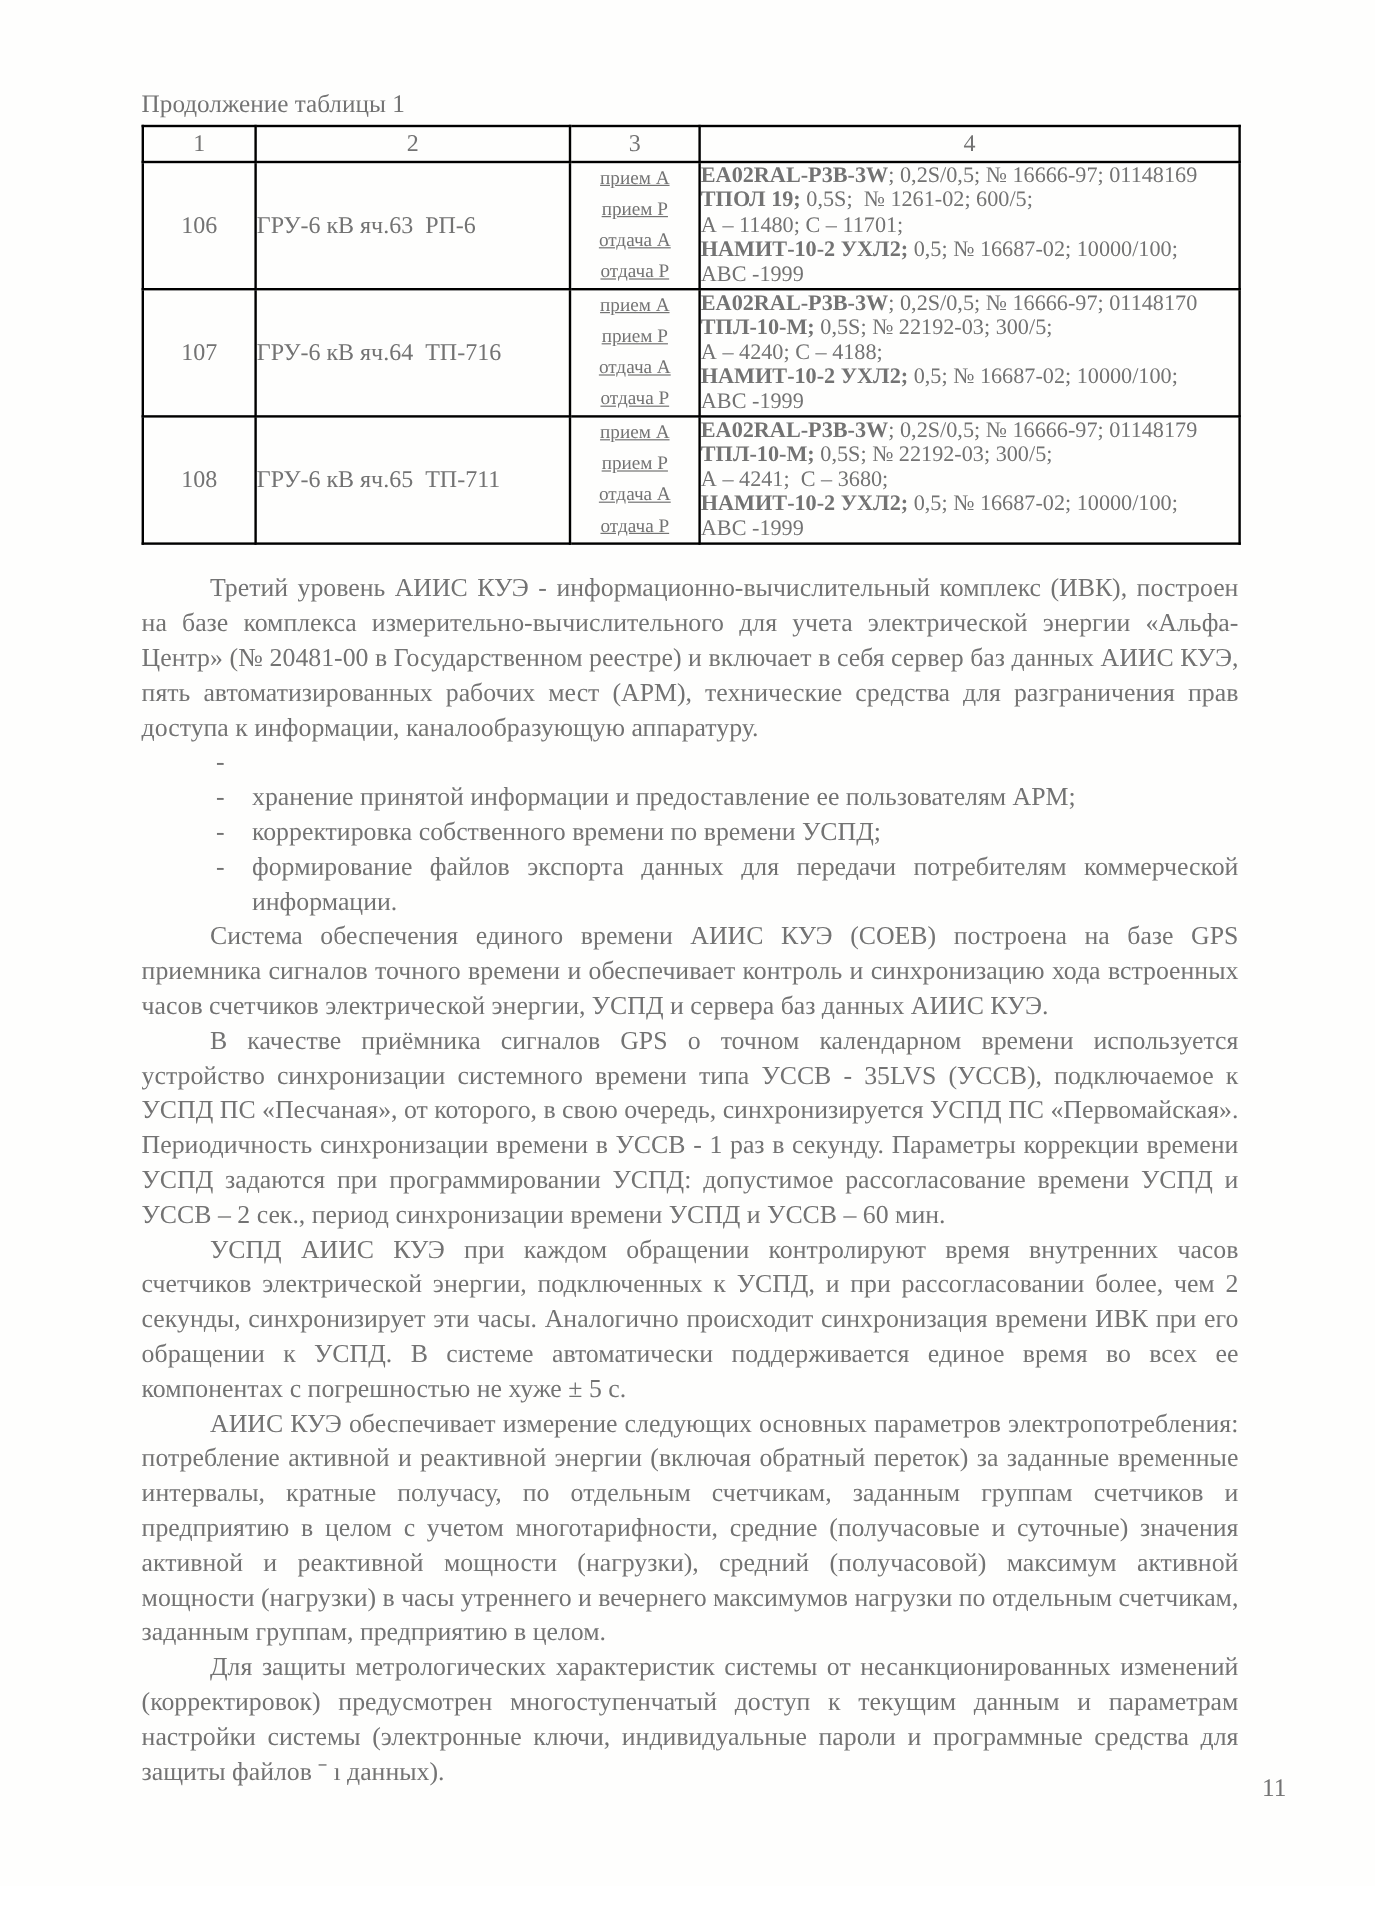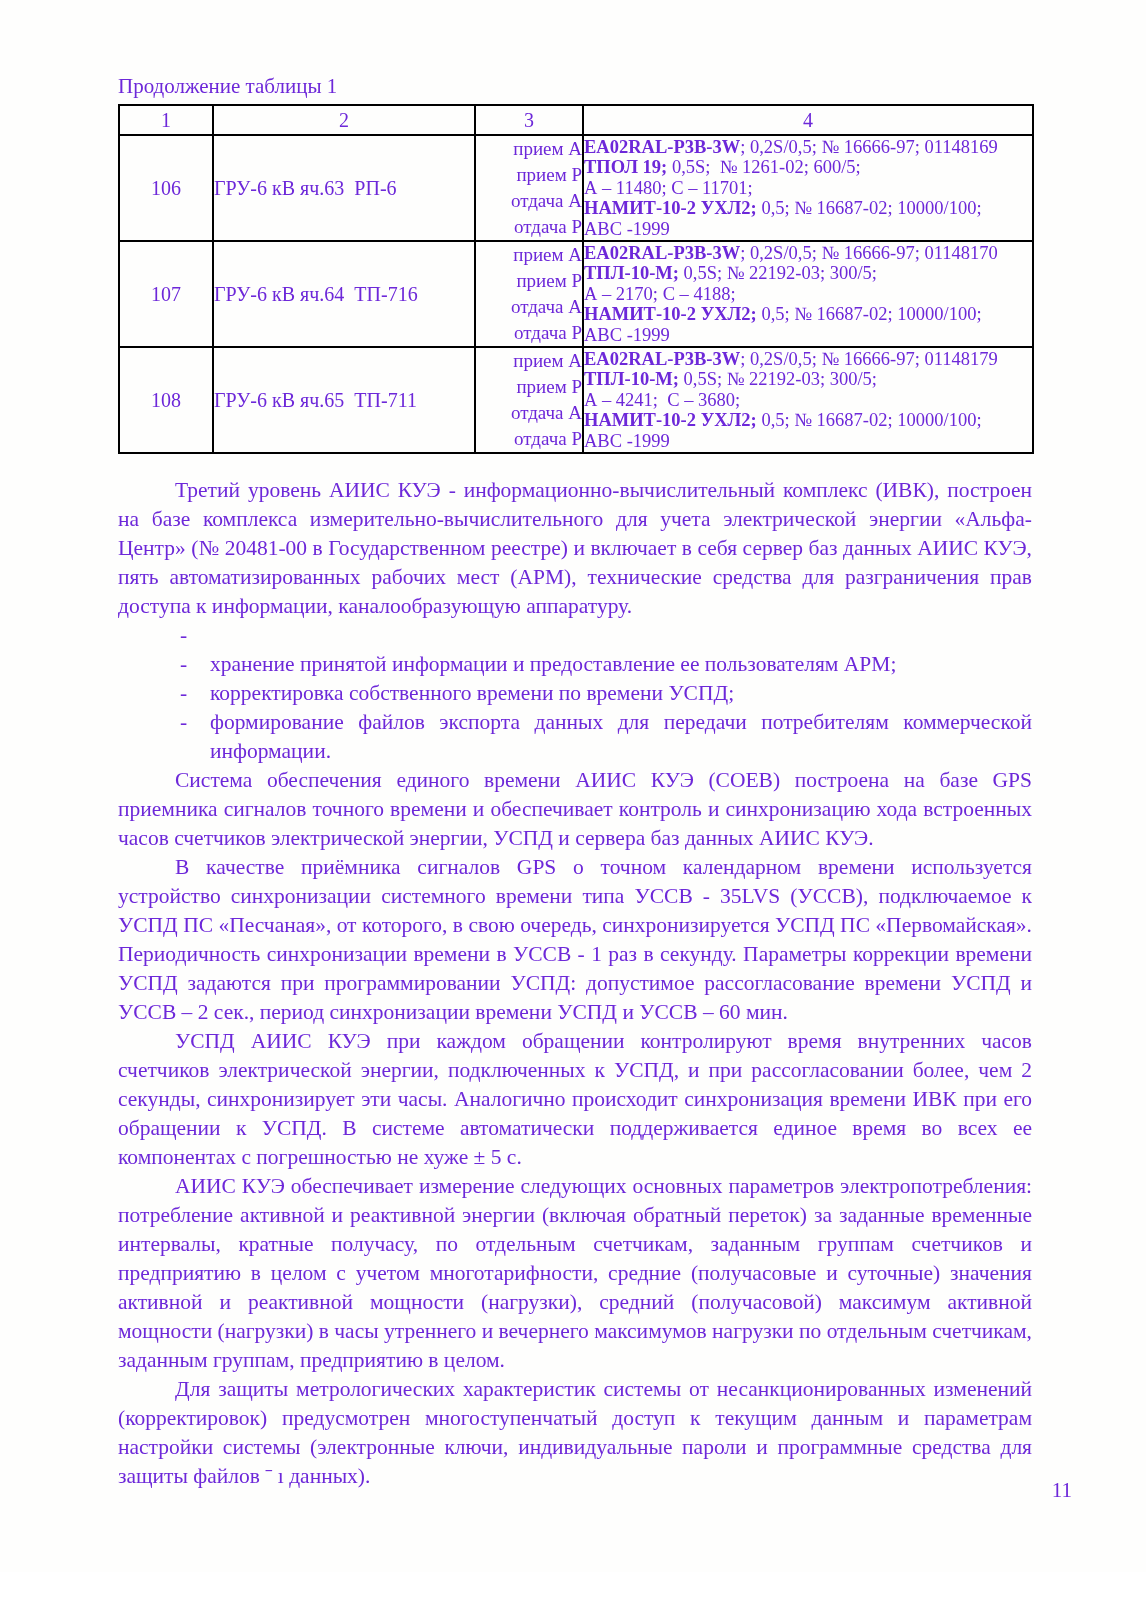--- a/index.html
+++ b/index.html
@@ -2,21 +2,21 @@
 <html lang="ru"><head>
 <meta charset="utf-8">
 <style>
   html, body { margin: 0; padding: 0; background: #ffffff; }
   .page {
     position: relative;
     width: 1146px;
     height: 1572px;
     background: #fefefd;
     font-family: "Liberation Serif", "DejaVu Serif", serif;
-    color: #6d28d9;
+    color: #737373;
     box-sizing: border-box;
     padding: 74px 114px 0 118px;
     overflow: hidden;
   }
   .caption {
     font-size: 21px;
     margin-bottom: 5px;
   }
   table.spec {
     border-collapse: collapse;
@@ -44,24 +44,25 @@
     font-size: 20px;
     border-radius: 21px;
   }
   td.c-loc {
     vertical-align: middle;
     font-size: 20px;
     padding-left: 26px;
     white-space: pre-wrap;
   }
   td.c-dir {
-    text-align: right;
-    vertical-align: middle;
-    font-size: 19px;
+    text-align: center;
+    vertical-align: middle;
+    font-size: 16px;
     line-height: 26px;
+    text-decoration: underline;
   }
   td.c-eq {
     vertical-align: middle;
     font-size: 18.5px;
     line-height: 20.5px;
     padding: 3px 6px 3px 8px;
     border-radius: 18px;
   }
   .eq-line { white-space: pre-wrap; }
   .eq-line b { font-weight: bold; }
@@ -139,21 +140,21 @@
         <td class="c-loc">ГРУ-6 кВ яч.64  ТП-716</td>
         <td class="c-dir">
           <div>прием А</div>
           <div>прием Р</div>
           <div>отдача А</div>
           <div>отдача Р</div>
         </td>
         <td class="c-eq">
           <div class="eq-line"><b>EA02RAL-P3B-3W</b><span>; 0,2S/0,5; № 16666-97; 01148170</span></div>
           <div class="eq-line"><b>ТПЛ-10-М;</b><span> 0,5S; № 22192-03; 300/5;</span></div>
-          <div class="eq-line"><b></b><span>А – 2170; С – 4188;</span></div>
+          <div class="eq-line"><b></b><span>А – 4240; С – 4188;</span></div>
           <div class="eq-line"><b>НАМИТ-10-2 УХЛ2;</b><span> 0,5; № 16687-02; 10000/100;</span></div>
           <div class="eq-line"><b></b><span>АВС -1999</span></div>
         </td>
       </tr>
       <tr>
         <td class="c-num">108</td>
         <td class="c-loc">ГРУ-6 кВ яч.65  ТП-711</td>
         <td class="c-dir">
           <div>прием А</div>
           <div>прием Р</div>

